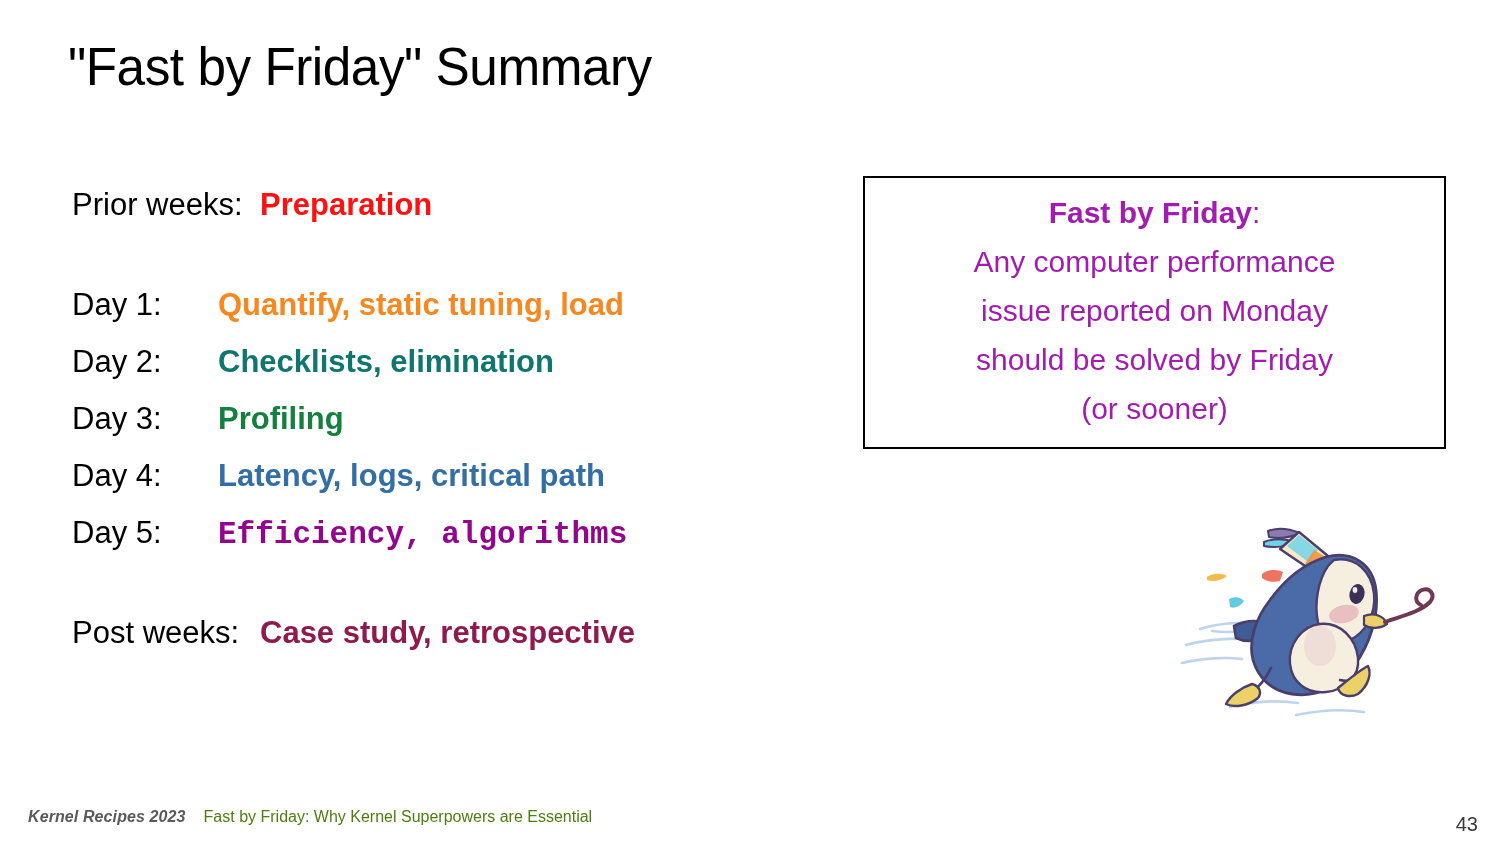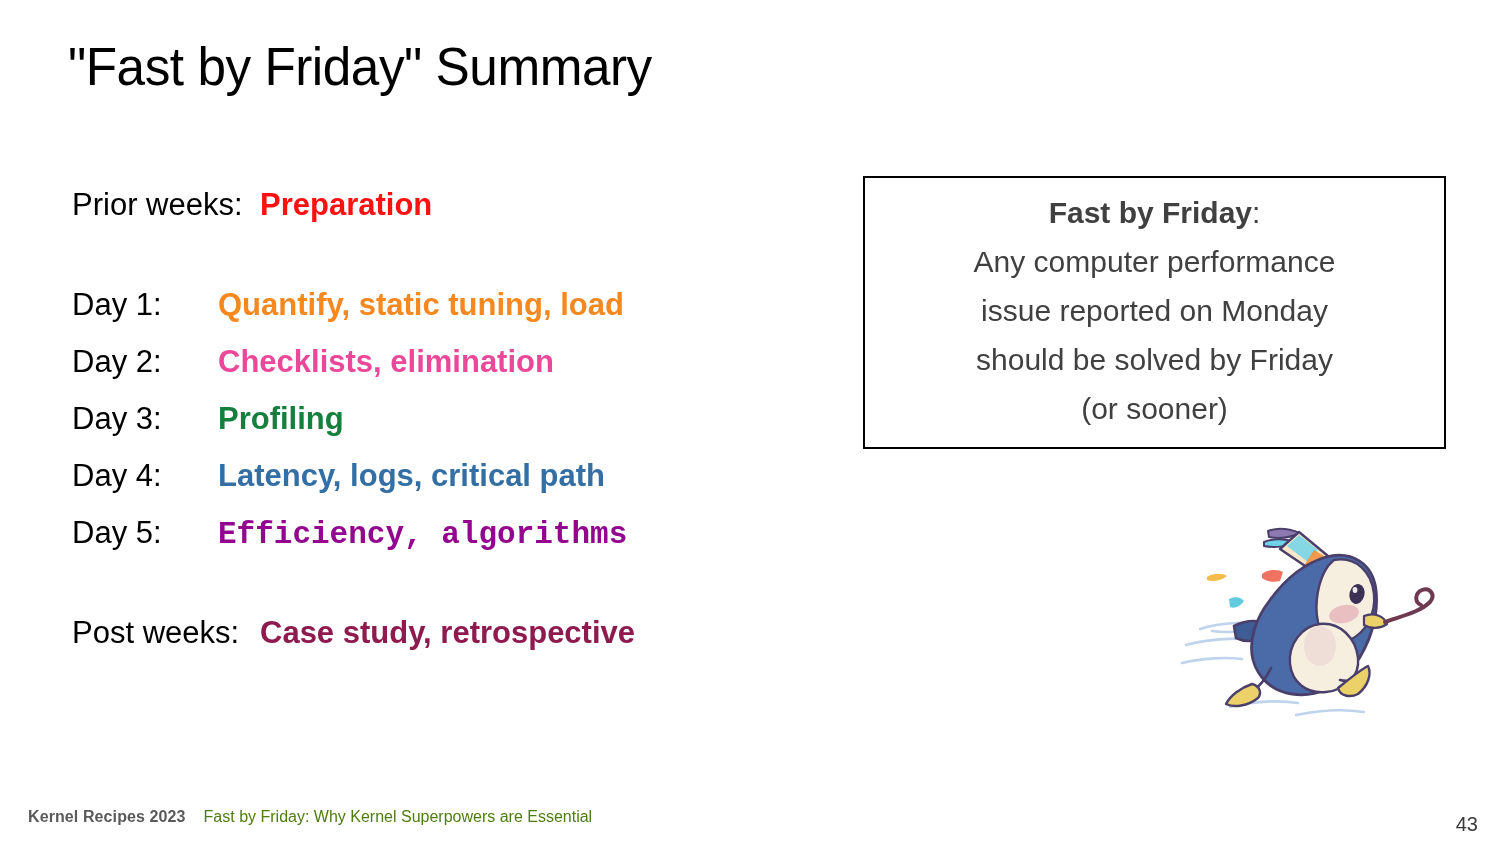--- a/index.html
+++ b/index.html
@@ -89,21 +89,21 @@
     flex-direction: column;
     align-items: center;
     justify-content: center;
     padding: 6px 12px 10px 12px;
   }
 
   .def-line {
     font-size: 30px;
     line-height: 49px;
     text-align: center;
-    color: #404040;
+    color: #a21caf;
     white-space: nowrap;
   }
 
   .def-line.head { font-weight: 400; }
   .def-line.head b { font-weight: bold; }
 
   
   .footer {
     position: absolute;
     left: 28px;
@@ -111,20 +111,21 @@
     display: flex;
     align-items: baseline;
     gap: 18px;
     white-space: nowrap;
   }
   .footer-brand {
     font-size: 16px;
     font-weight: bold;
     color: #5a5a5a;
     letter-spacing: 0.1px;
+    font-style: italic;
   }
   .footer-talk {
     font-size: 16px;
     font-weight: 400;
     color: #808080;
   }
   .page-number {
     position: absolute;
     right: 22px;
     bottom: 8px;
@@ -158,21 +159,21 @@
 
     <div class="outline-row spacer"></div>
 
     <div class="outline-row row-narrow">
       <span class="row-label">Day 1:</span>
       <span class="row-value" style="color: rgb(247, 135, 31);">Quantify, static tuning, load</span>
     </div>
 
     <div class="outline-row row-narrow">
       <span class="row-label">Day 2:</span>
-      <span class="row-value" style="color: #ec4899;">Checklists, elimination</span>
+      <span class="row-value" style="color: #0f766e;">Checklists, elimination</span>
     </div>
 
     <div class="outline-row row-narrow">
       <span class="row-label">Day 3:</span>
       <span class="row-value" style="color: #15803d;">Profiling</span>
     </div>
 
     <div class="outline-row row-narrow">
       <span class="row-label">Day 4:</span>
       <span class="row-value" style="color: rgb(51, 111, 164);">Latency, logs, critical path</span>

